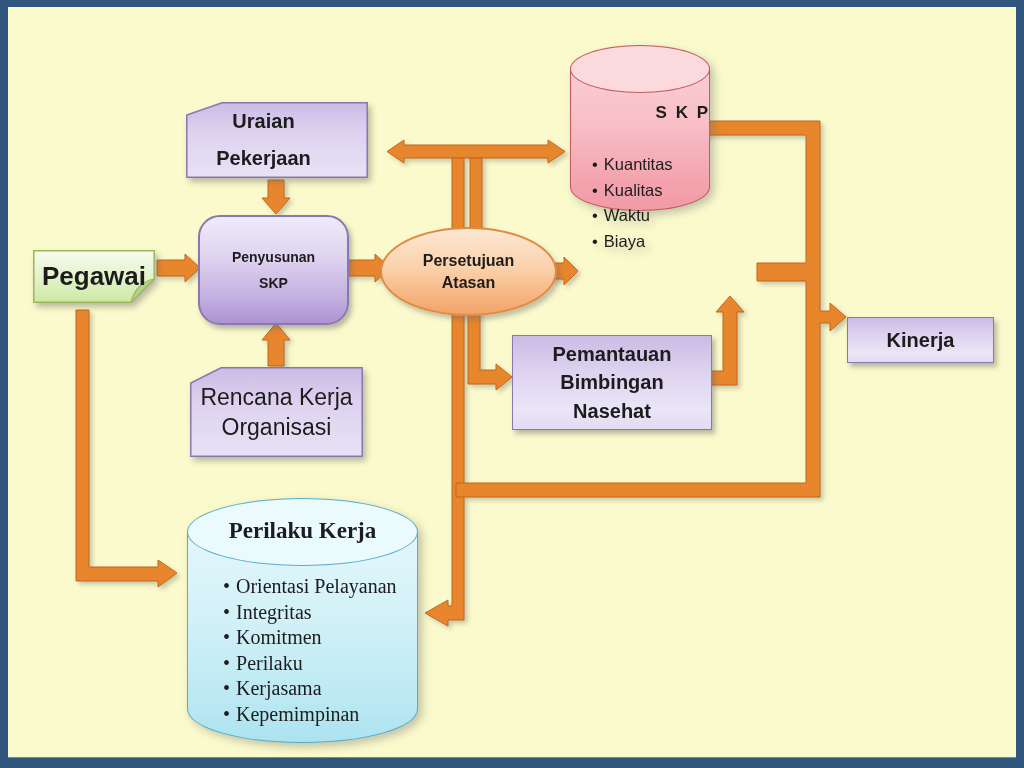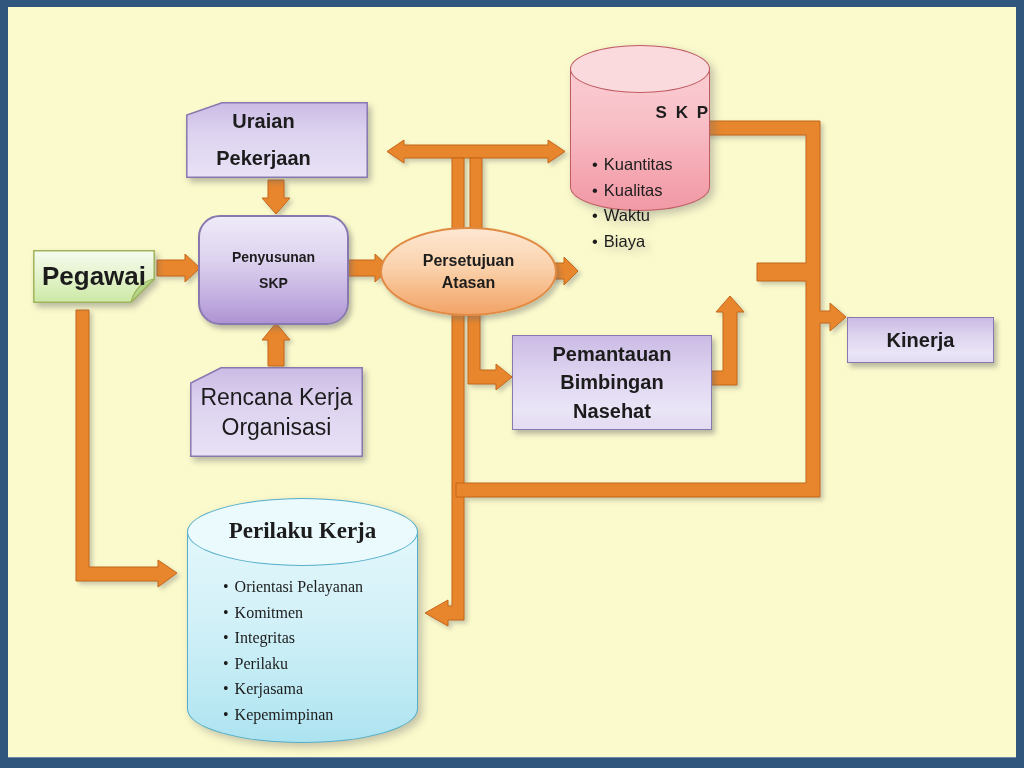--- a/index.html
+++ b/index.html
@@ -68,21 +68,21 @@
     font-weight:bold;font-size:17px;letter-spacing:2px;z-index:3;}
   #node-skp .bullets{position:absolute;left:22px;top:107px;z-index:3;font-size:16.5px;line-height:25.5px;}
   #node-perilaku{left:187px;top:498px;width:231px;height:245px;font-family:Liberation Serif, serif;}
   #node-perilaku .cyl-top{top:0;height:68px;background:#EBFAFD;border:1.5px solid #55AECB;}
   #node-perilaku .cyl-body{left:0;right:0;top:34px;bottom:0;
     background:linear-gradient(180deg,#E2F7FB 0%,#D3F1F8 40%,#BCE9F3 78%,#ACE3F0 100%);
     border:1.5px solid #55AECB;border-top:none;
     border-radius:0 0 115px 115px / 0 0 34px 34px;}
   #node-perilaku .cyl-title{position:absolute;left:0;right:0;top:20px;text-align:center;
     font-weight:bold;font-size:23px;z-index:3;}
-  #node-perilaku .bullets{position:absolute;left:36px;top:76px;z-index:3;font-size:16px;line-height:25.5px;}
+  #node-perilaku .bullets{position:absolute;left:36px;top:76px;z-index:3;font-size:20px;line-height:25.5px;}
   .bullet{white-space:nowrap;}
   .bullet .dot{margin-right:6px;}
 </style>
 </head>
 <body>
 
 <div id="slide">
 
   <svg id="connectors" width="1024" height="768" viewBox="0 0 1024 768">
 
@@ -183,22 +183,22 @@
       <div class="bullet"><span class="dot">•</span><span>Biaya</span></div>
     </div>
   </div>
 
   <div class="cylinder" id="node-perilaku">
     <div class="cyl-body"></div>
     <div class="cyl-top"></div>
     <div class="cyl-title">Perilaku Kerja</div>
     <div class="bullets">
       <div class="bullet"><span class="dot">•</span><span>Orientasi Pelayanan</span></div>
+      <div class="bullet"><span class="dot">•</span><span>Integritas</span></div>
       <div class="bullet"><span class="dot">•</span><span>Komitmen</span></div>
-      <div class="bullet"><span class="dot">•</span><span>Integritas</span></div>
       <div class="bullet"><span class="dot">•</span><span>Perilaku</span></div>
       <div class="bullet"><span class="dot">•</span><span>Kerjasama</span></div>
       <div class="bullet"><span class="dot">•</span><span>Kepemimpinan</span></div>
     </div>
   </div>
 
   <div id="frame"></div>
 </div>
 
 </body></html>

